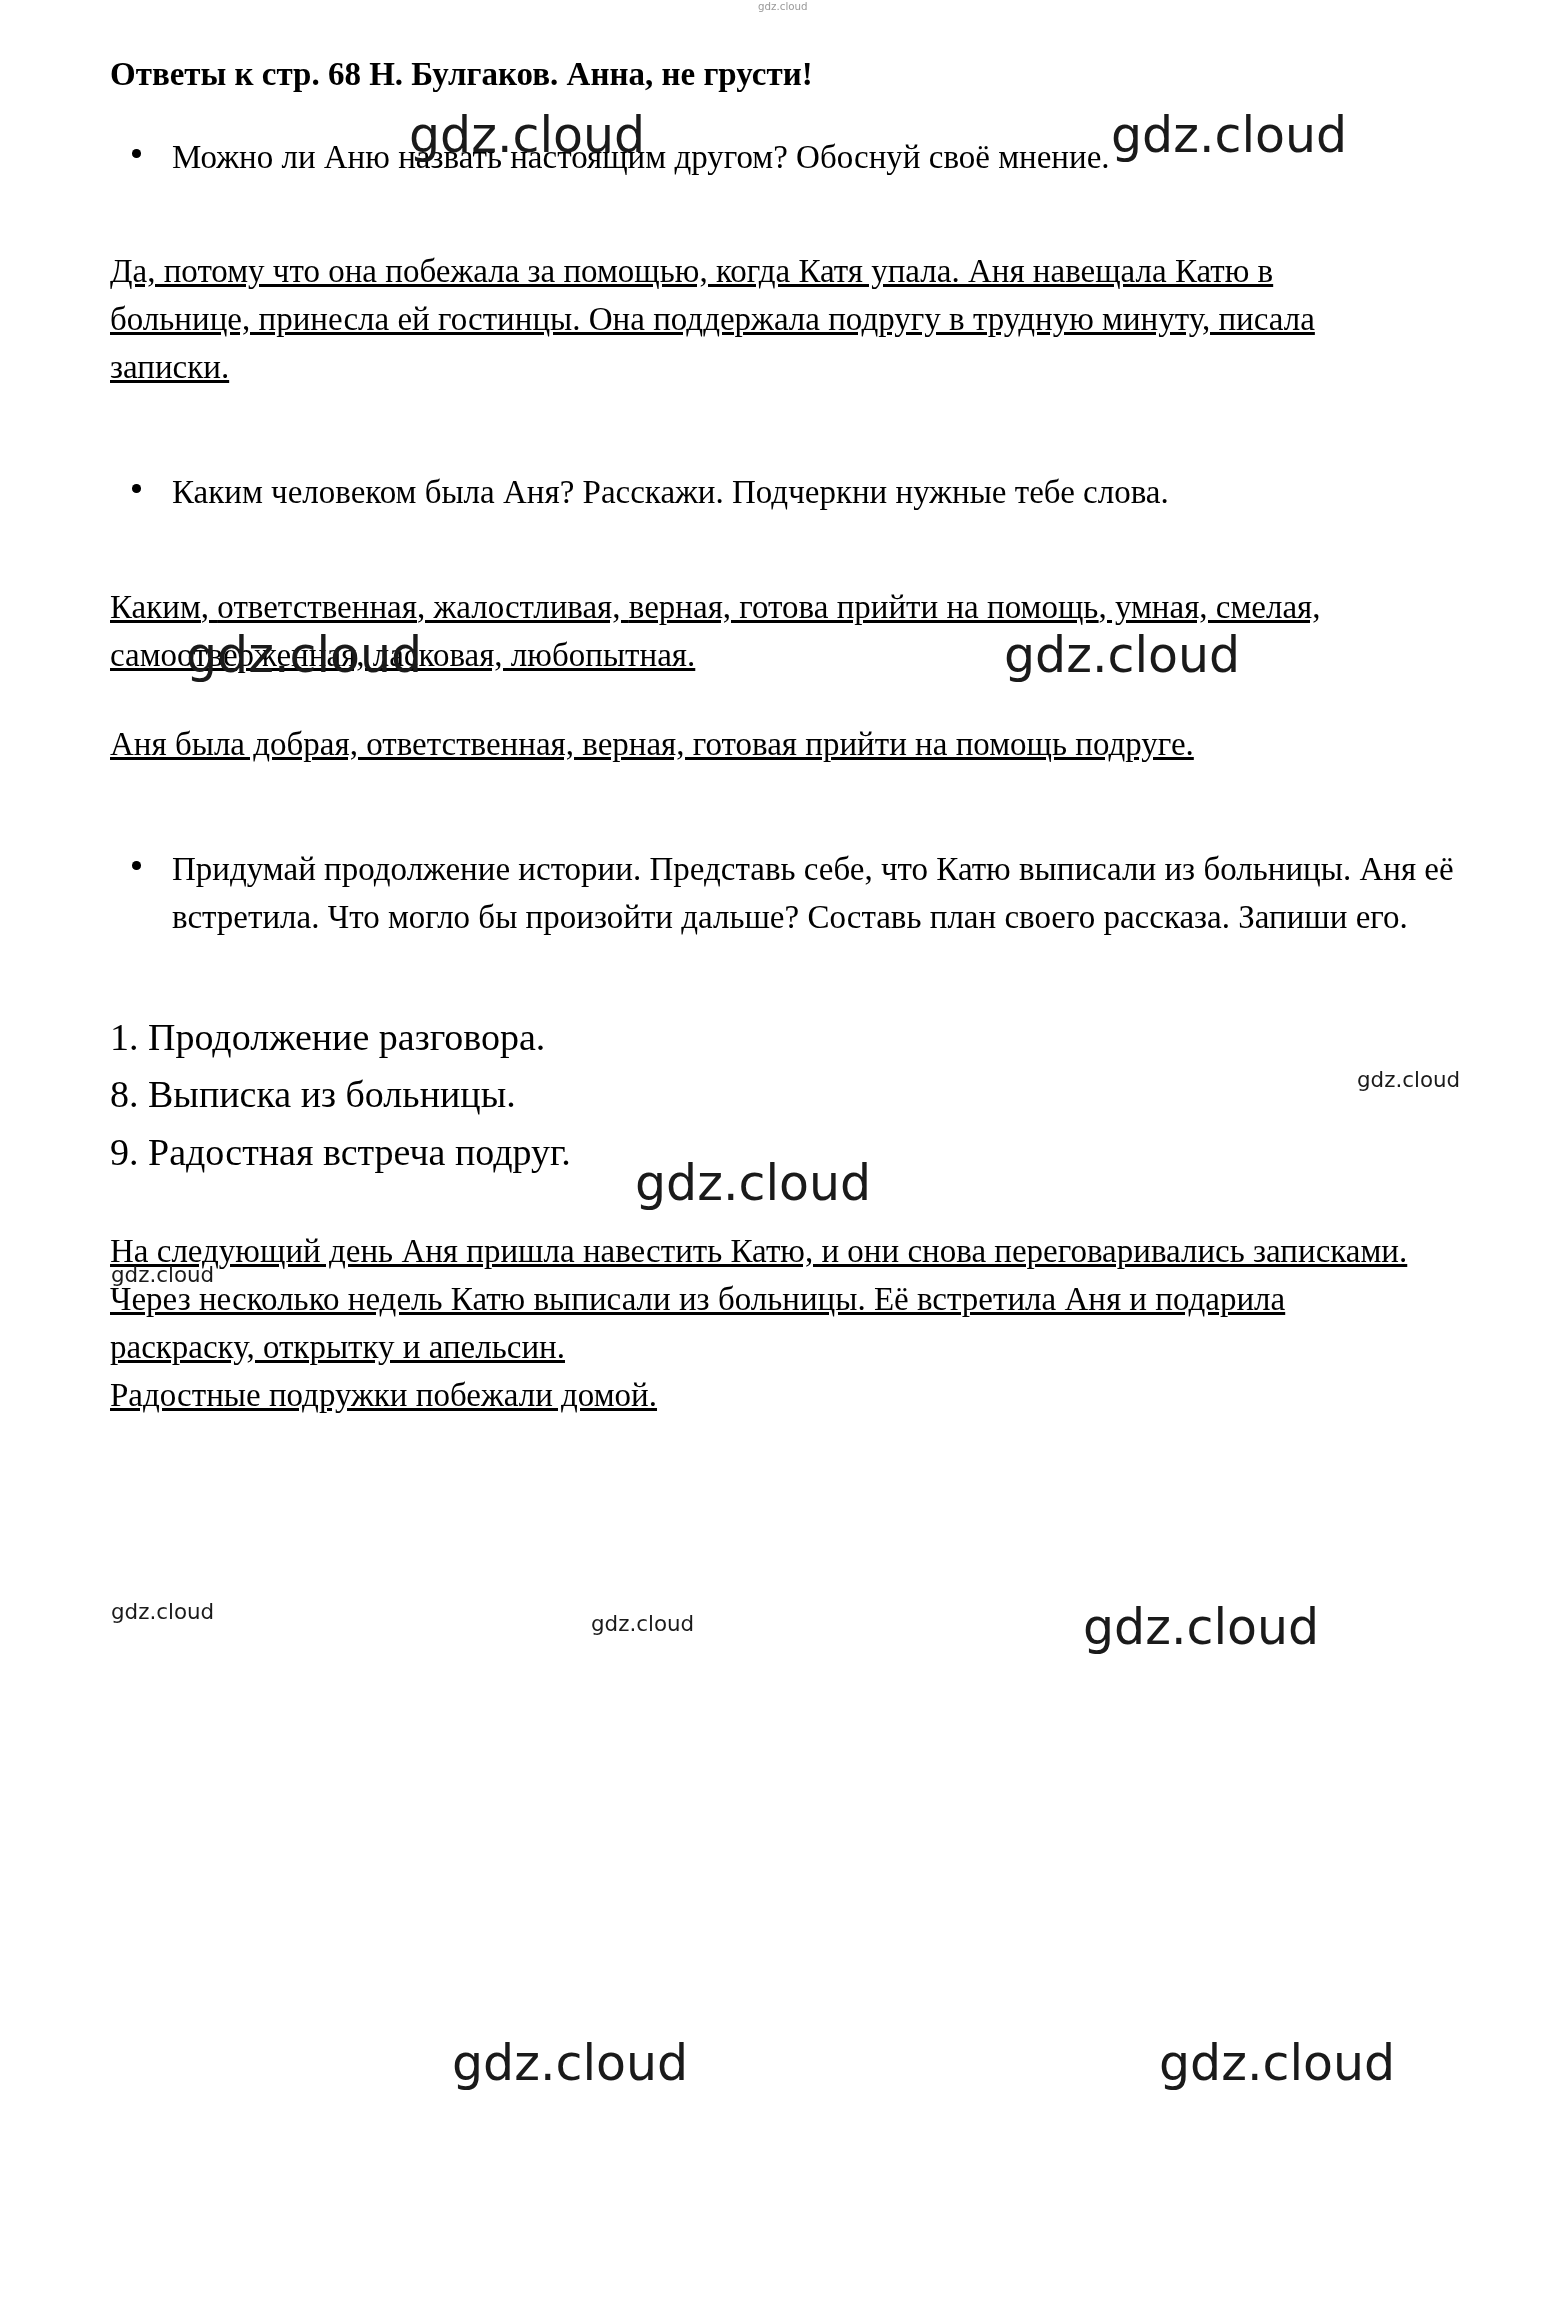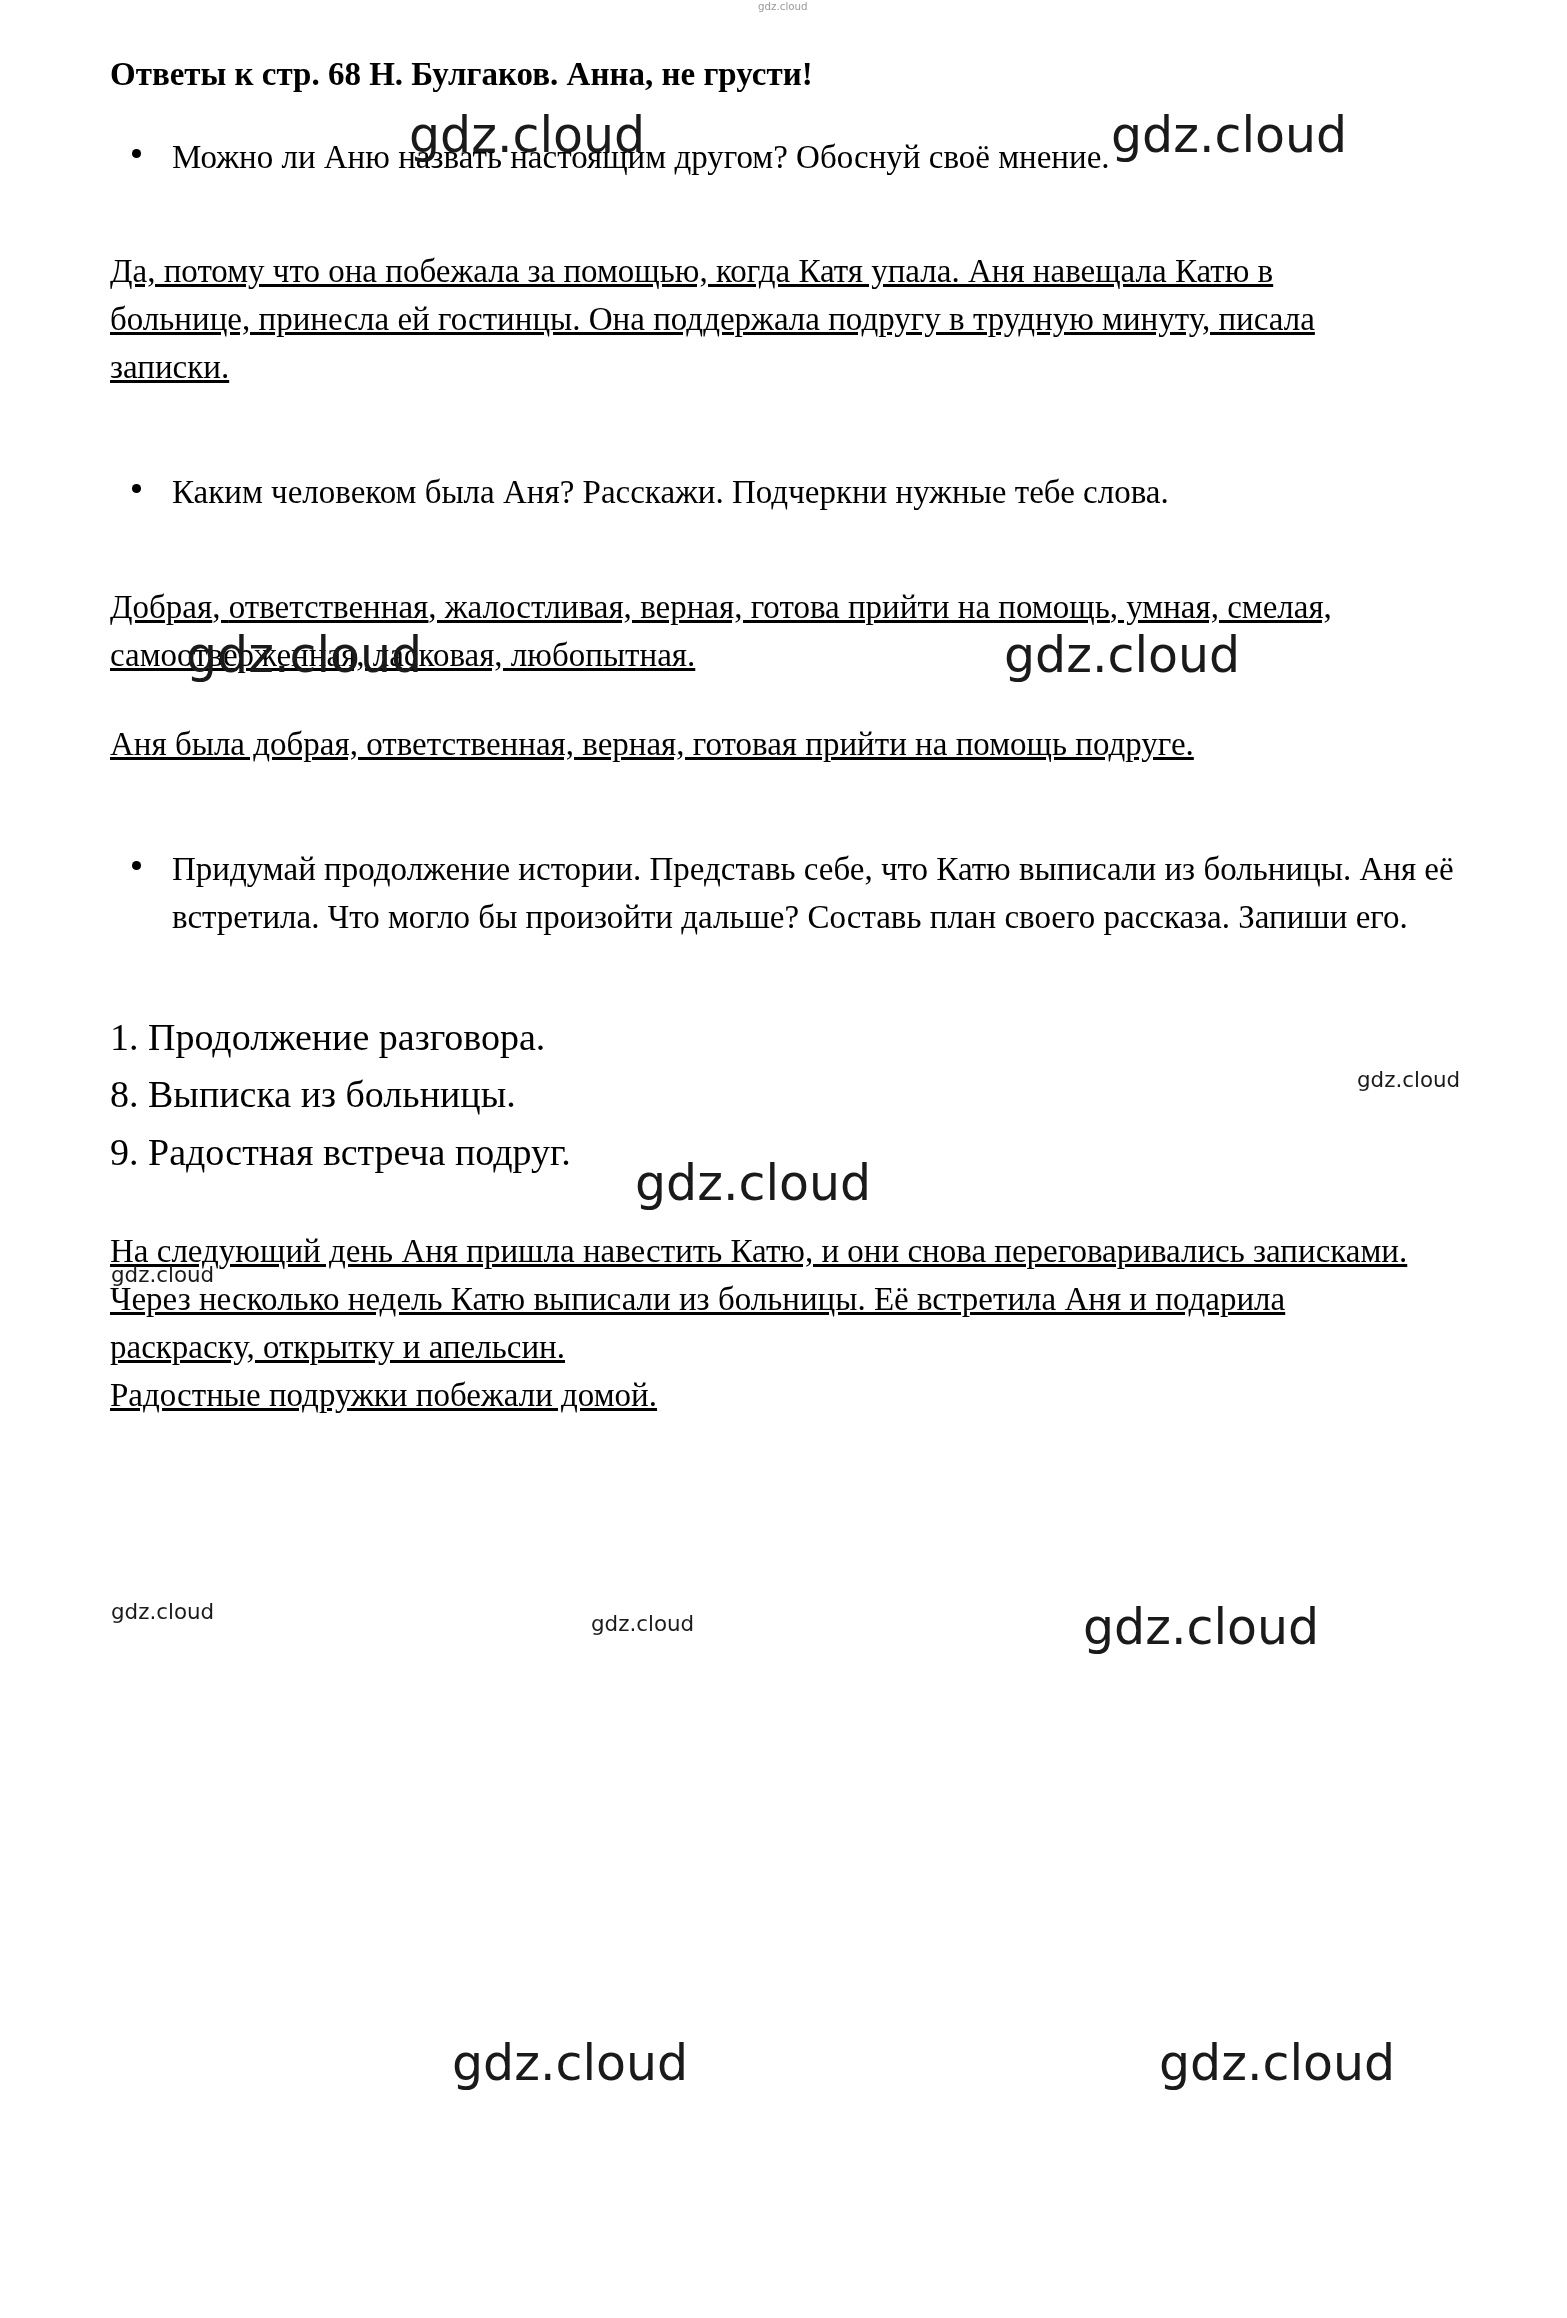--- a/index.html
+++ b/index.html
@@ -106,21 +106,21 @@
     <div class="gap-lg"></div>
 
     <div class="bullet-item">
       <span class="dot"></span>
       <span>Каким человеком была Аня? Расскажи. Подчеркни нужные тебе слова.</span>
     </div>
 
     <div class="gap-md"></div>
 
     <div class="para">
-      <span class="line"><span class="u">Добрая</span><span>, </span><span class="u">ответственная</span><span>, жалостливая, </span><span class="u">верная, готова прийти на помощь</span><span>, умная, смелая,</span></span>
+      <span class="line"><span class="u">Каким</span><span>, </span><span class="u">ответственная</span><span>, жалостливая, </span><span class="u">верная, готова прийти на помощь</span><span>, умная, смелая,</span></span>
       <span class="line">самоотверженная, ласковая, любопытная.</span>
     </div>
 
     <div class="gap-sm"></div>
 
     <div class="para">
       <span class="line">Аня была добрая, ответственная, верная, готовая прийти на помощь подруге.</span>
     </div>
 
     <div class="gap-lg"></div>

